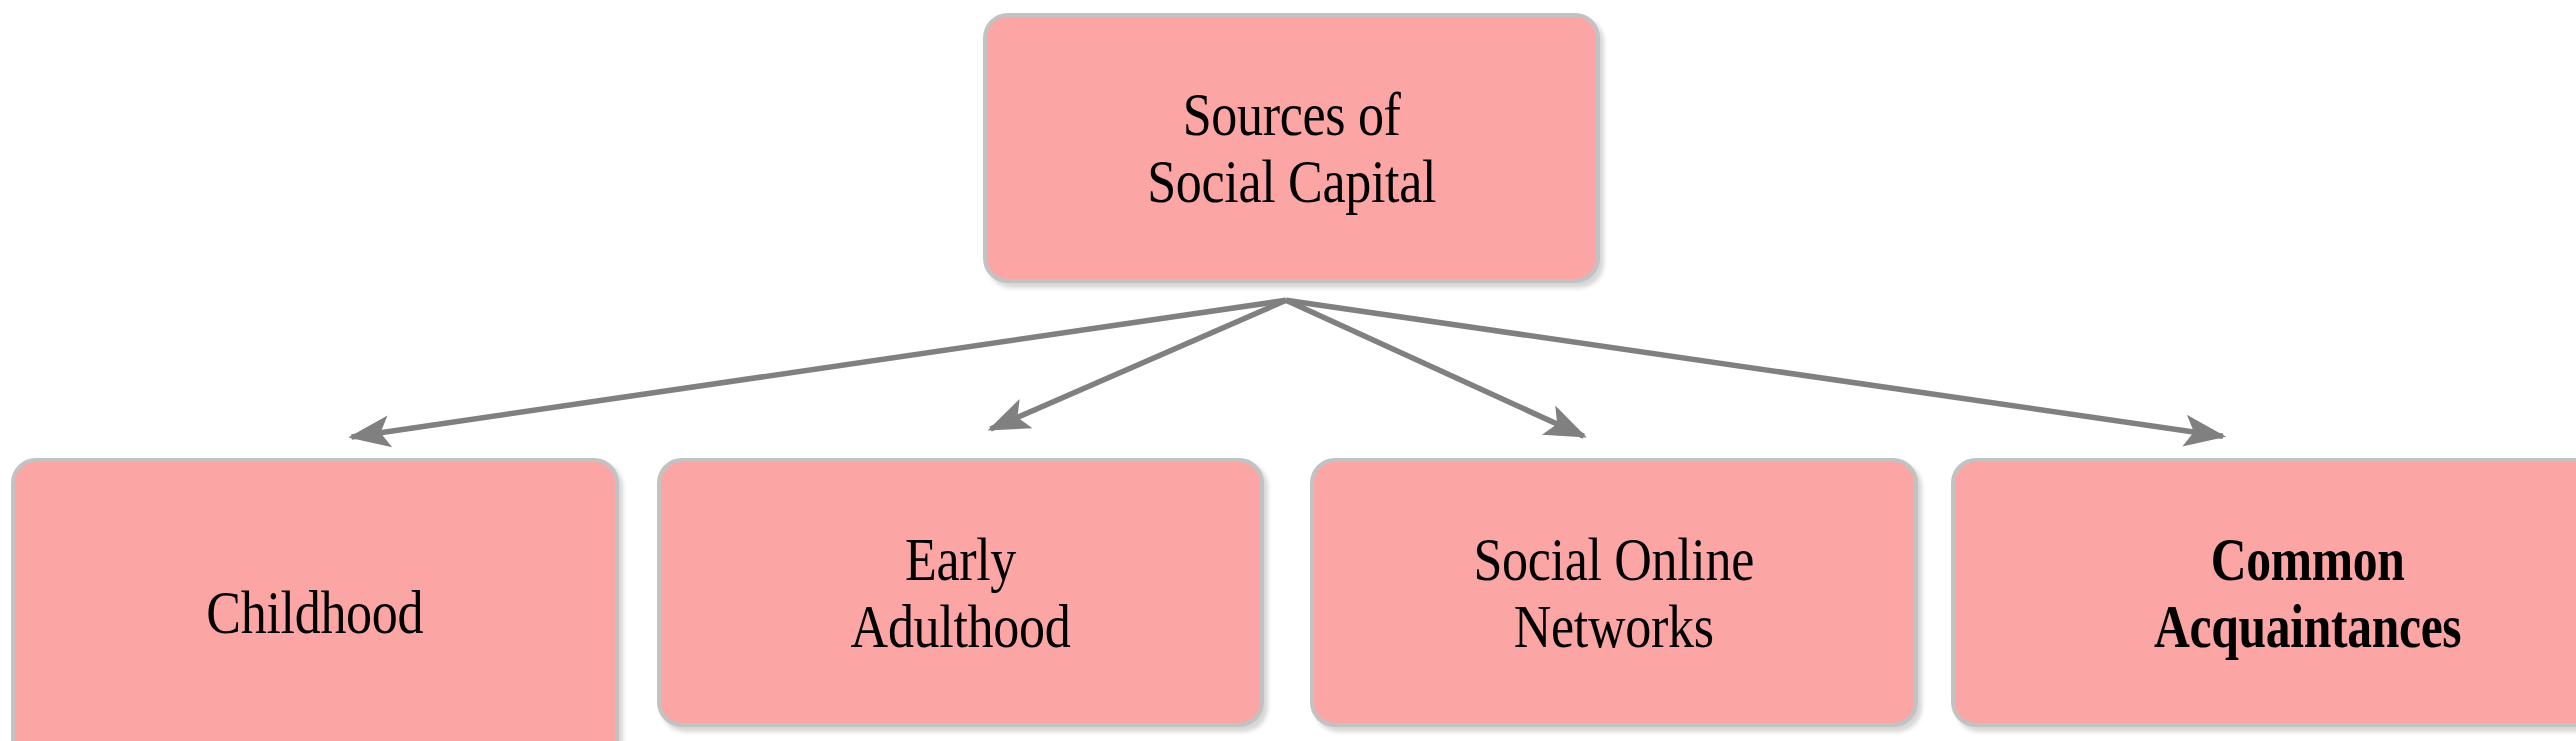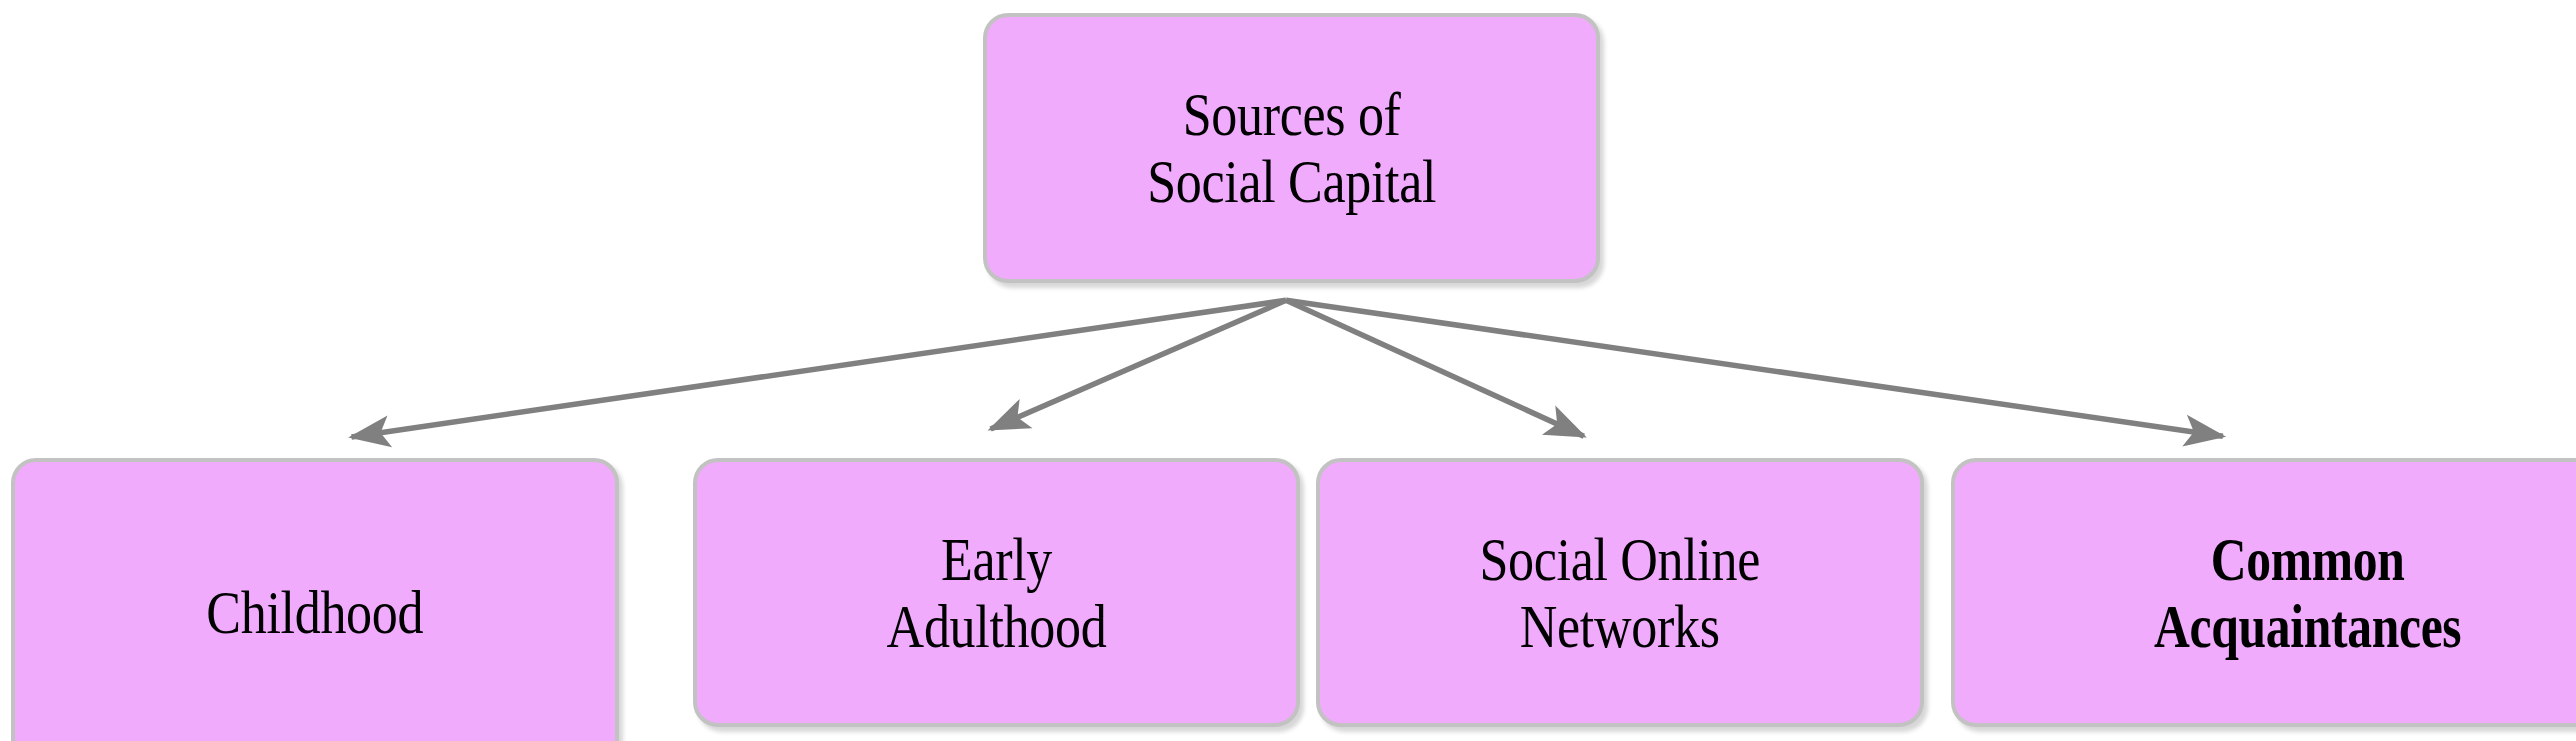--- a/index.html
+++ b/index.html
@@ -29,21 +29,21 @@
     height: 742px;
     z-index: 1;
     pointer-events: none;
   }
 
   
   .node-box {
     position: absolute;
     z-index: 2;
     box-sizing: border-box;
-    background: #f0abfc;
+    background: #fca5a5;
     border: 4.7px solid #c2c2c2;
     border-radius: 25px;
     box-shadow: 4px 4.7px 4px rgba(0, 0, 0, 0.16);
     display: flex;
     align-items: center;
     justify-content: center;
     text-align: center;
   }
 
   .node-label {
@@ -61,22 +61,22 @@
   
   #node-root {
     left: 983px;
     top: 12.6px;
     width: 617px;
     height: 270px;
   }
 
   
   #node-child-0 { left: 11px;   top: 458px; width: 608px; height: 308px; }
-  #node-child-1 { left: 657px;  top: 458px; width: 607px; height: 269px; margin-left: 36px; }
-  #node-child-2 { left: 1310px; top: 458px; width: 608px; height: 269px; margin-left: 6px; }
+  #node-child-1 { left: 657px;  top: 458px; width: 607px; height: 269px; }
+  #node-child-2 { left: 1310px; top: 458px; width: 608px; height: 269px; }
   #node-child-3 { left: 1951px; top: 458px; width: 713px; height: 269px; font-weight: bold; }
 
   #node-child-3 .node-label { transform: scaleX(0.80); }
 </style>
 </head>
 <body>
 
 <div id="diagram-canvas">
 
   <svg id="connector-layer" viewBox="0 0 3261 939" width="2576" height="742" xmlns="http://www.w3.org/2000/svg">

